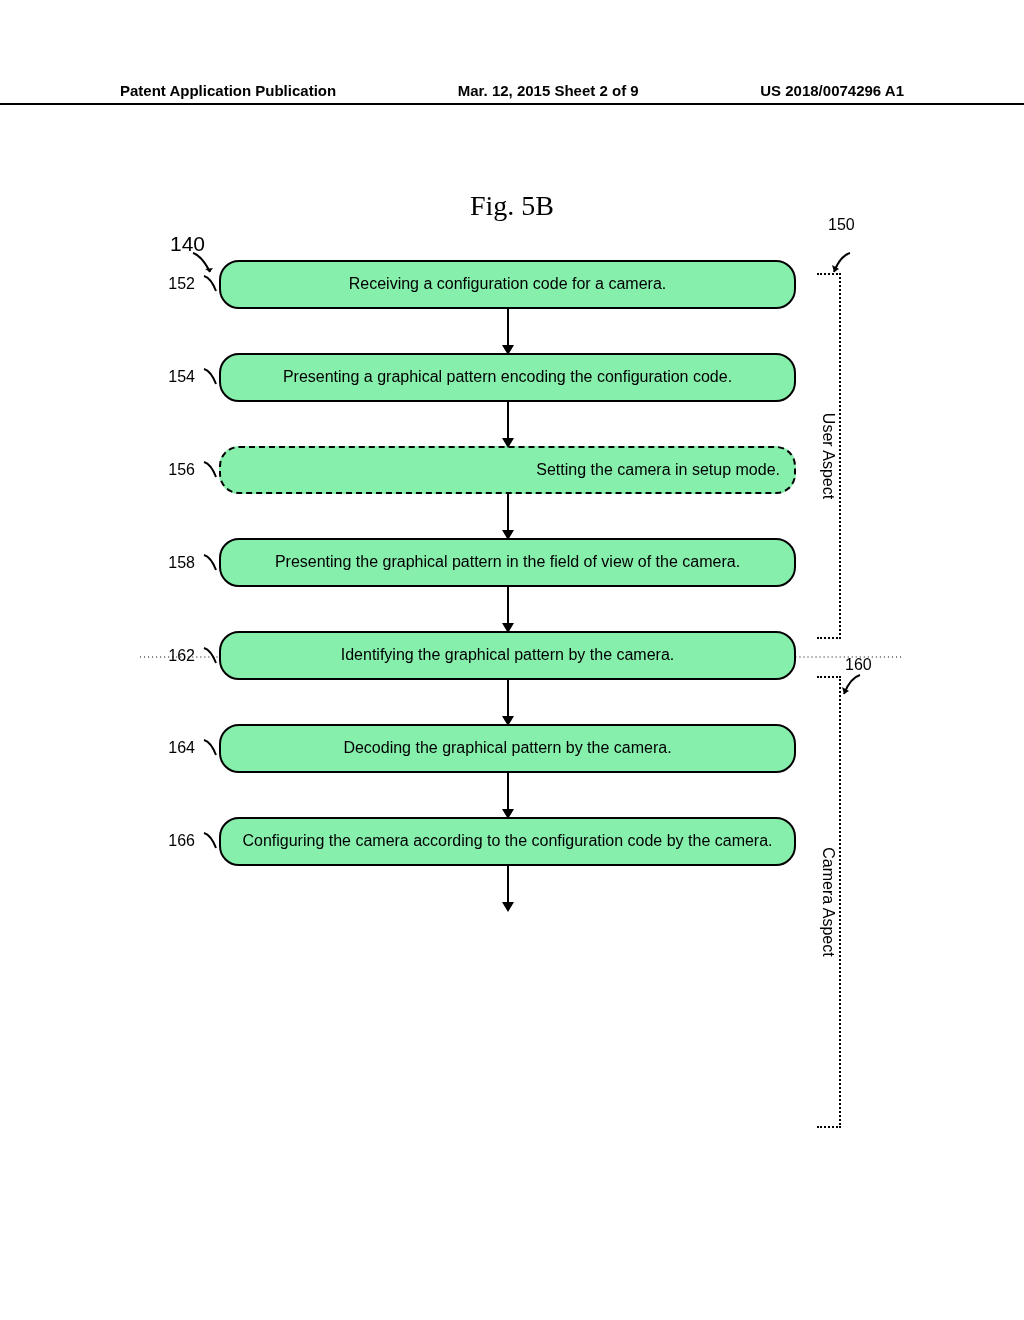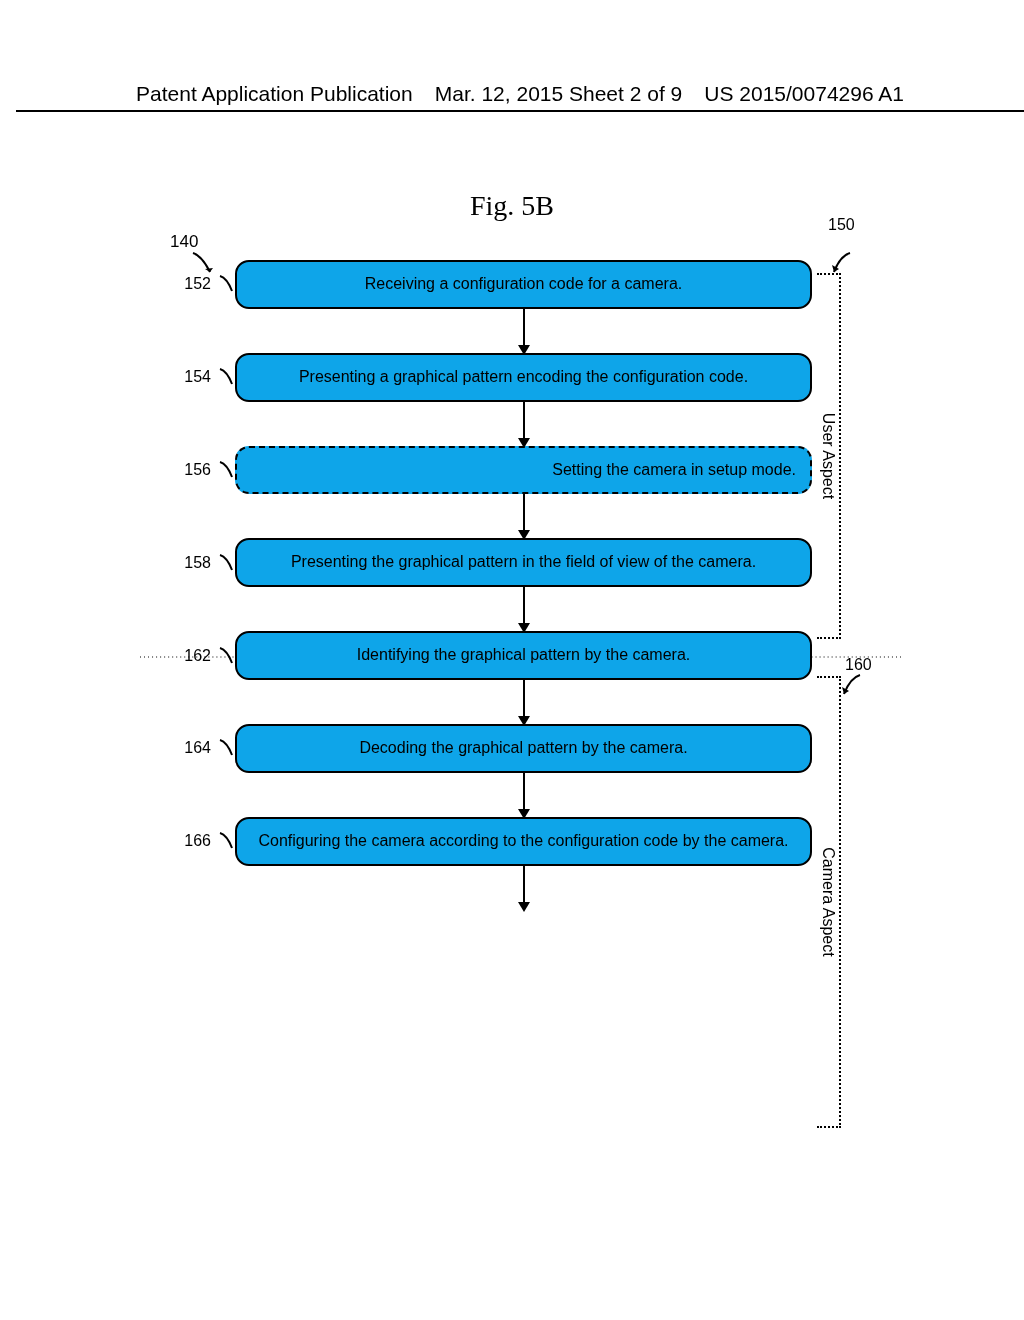--- a/index.html
+++ b/index.html
@@ -8,57 +8,57 @@
       font-family: Arial, Helvetica, sans-serif;
       width: 1024px;
       height: 1320px;
       position: relative;
     }
     .header {
       position: absolute; top: 82px; left: 0; right: 0;
       display: flex; justify-content: space-between;
       padding: 0 120px 4px 120px;
       border-bottom: 2px solid #000;
-      font-size: 21px; font-weight: normal; margin-left: 16px;
+      font-size: 15px; font-weight: bold;
     }
     .figure-title {
       position: absolute; top: 190px; left: 0; right: 0;
       text-align: center; font-size: 28px;
       font-family: "Times New Roman", serif;
     }
     .flow {
-      position: absolute; top: 260px; left: 172px; width: 640px;
+      position: absolute; top: 260px; left: 156px; width: 640px;
     }
     .row { display: flex; align-items: center; }
     .ref {
       width: 45px; text-align: right; font-size: 16px;
       padding-right: 6px;
     }
     .swoosh {
       width: 18px; height: 22px; position: relative;
     }
     .swoosh svg { display: block; }
     .box {
-      flex: 1; border: 2px solid #000; border-radius: 14px;
+      flex: 1; border: 2px solid #000; border-radius: 20px;
       padding: 12px 14px; text-align: center; font-size: 16px;
-      line-height: 1.3; background: #0ea5e9;
+      line-height: 1.3; background: #86efac;
     }
     .box.dashed { border-style: dashed; text-align: right; }
     .arrow-wrap { height: 44px; display: flex; justify-content: center; align-items: center; }
     .arrow { width: 2px; background: #000; height: 100%; position: relative; }
     .arrow::after {
       content: ""; position: absolute; bottom: -2px; left: 50%;
       transform: translateX(-50%);
       width: 0; height: 0;
       border-left: 6px solid transparent;
       border-right: 6px solid transparent;
       border-top: 10px solid #000;
     }
     .top-ref-left {
-      position: absolute; top: 232px; left: 170px; font-size: 17px;
+      position: absolute; top: 232px; left: 170px; font-size: 21px;
     }
     .top-ref-left-arrow {
       position: absolute; top: 250px; left: 190px;
     }
     .top-ref-right {
       position: absolute; top: 216px; left: 828px; font-size: 16px;
     }
     .top-ref-right-arrow {
       position: absolute; top: 250px; left: 830px;
     }
@@ -85,21 +85,21 @@
       position: absolute; top: 656px; left: 140px; right: 120px;
       height: 2px; }
     .divider-dotted svg { display: block; width: 100%; height: 2px; }
   </style>
 </head>
 <body>
 
 <div class="header">
   <span>Patent Application Publication</span>
   <span>Mar. 12, 2015  Sheet 2 of 9</span>
-  <span>US 2015/0074296 A1</span>
+  <span>US 2018/0074296 A1</span>
 </div>
 
 <div class="figure-title">Fig. 5B</div>
 
 <div class="top-ref-left">140</div>
 <svg class="top-ref-left-arrow" width="30" height="28">
   <path d="M3 3 Q 12 6 20 22" stroke="#000" stroke-width="2" fill="none"></path>
   <path d="M20 22 l-5 -3 l8 -1 z" fill="#000"></path>
 </svg>
 

